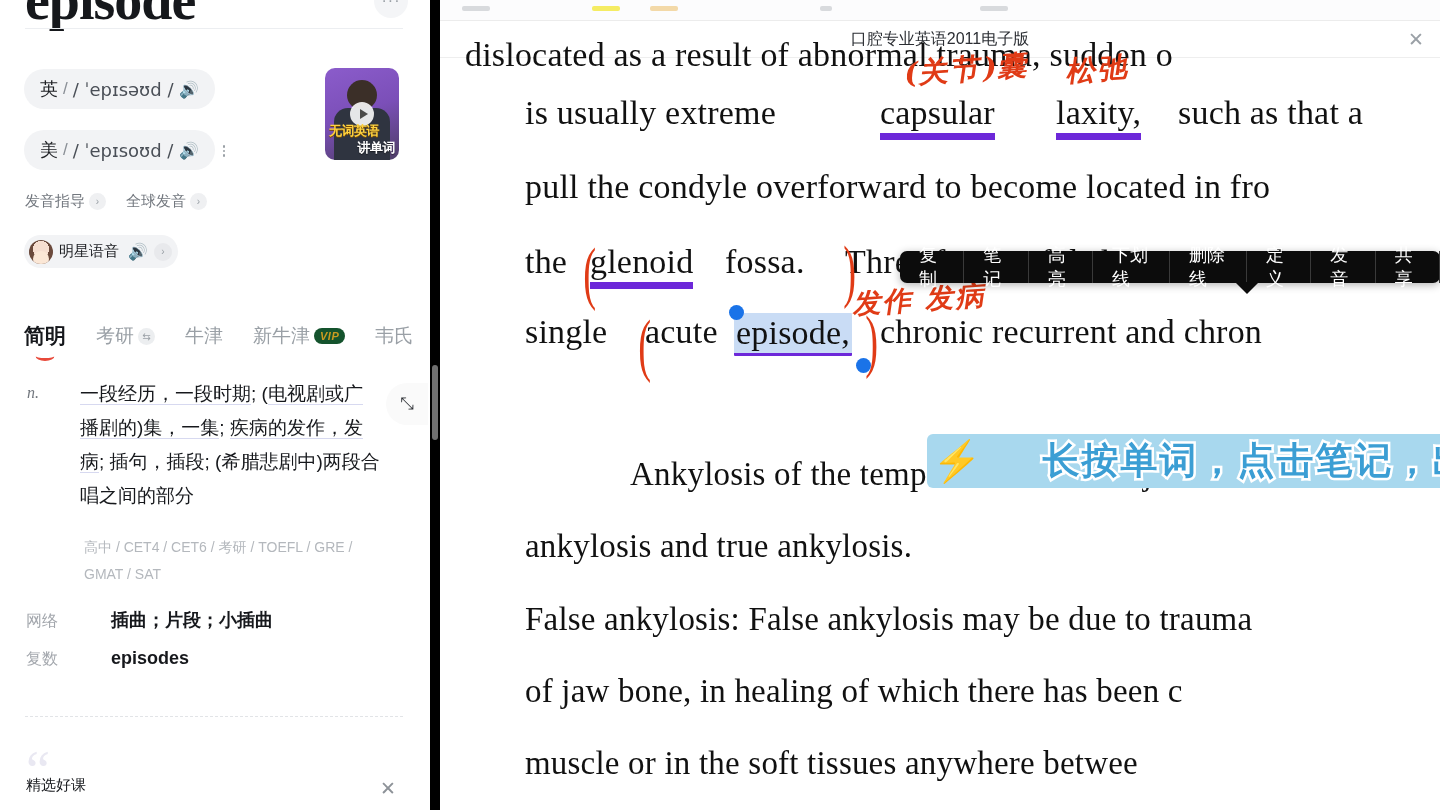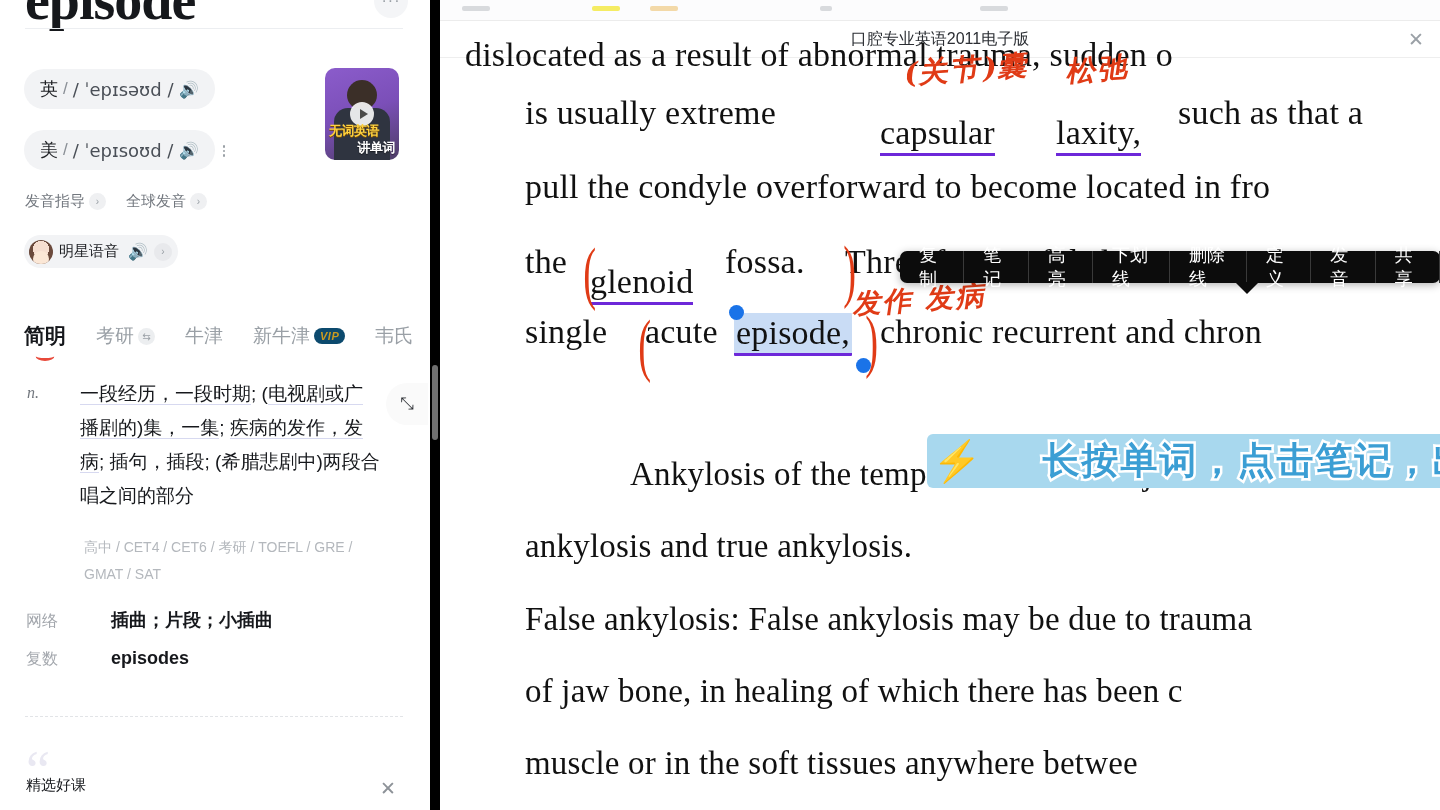--- a/index.html
+++ b/index.html
@@ -145,21 +145,21 @@
   .dtab.active::after {
     content: ""; position: absolute; left: 50%; transform: translateX(-50%);
     bottom: -11px; width: 19px; height: 7px;
     border-bottom: 3px solid #e8493a; border-radius: 0 0 50% 50%;
   }
   .swap-ico {
     width: 17px; height: 17px; border-radius: 50%; background: #eceef0;
     color: #9aa0a6; font-size: 10px; display: flex; align-items: center; justify-content: center;
   }
   .vip-badge {
-    background: #0c4a6e; color: #c99b20; font-size: 11px; font-weight: 700;
+    background: #14532d; color: #c99b20; font-size: 11px; font-weight: 700;
     font-style: italic; border-radius: 8px; padding: 2px 6px; letter-spacing: .5px;
   }
 
   
   .pos-tag {
     position: absolute; left: 27px; top: 384px;
     font-family: "Liberation Serif", serif; font-style: italic;
     font-size: 16px; color: #72777e;
   }
   .def-text {
@@ -224,21 +224,21 @@
   .doc {
     position: absolute; left: 0; top: 58px; right: 0; bottom: 0;
     font-family: "Liberation Serif", "DejaVu Serif", serif;
     color: #111111;
   }
   .dline {
     position: absolute; white-space: nowrap; font-size: 34px;
     letter-spacing: .2px;
   }
   .dline.small { font-size: 33px; }
-  .underline-red { border-bottom: 3px solid #6d28d9; padding-bottom: 1px; margin-top: 20px; }
+  .underline-red { border-bottom: 7px solid #6d28d9; padding-bottom: 1px; }
   .sel-word {
     background: #c9dcf5; border-bottom: 3px solid #6d28d9;
     padding: 1px 2px; border-radius: 1px;
   }
 
   
   .hw {
     position: absolute; color: #e03b16;
     font-family: "DejaVu Serif", serif; font-weight: 700;
     transform: skewX(-12deg) rotate(-4deg);

